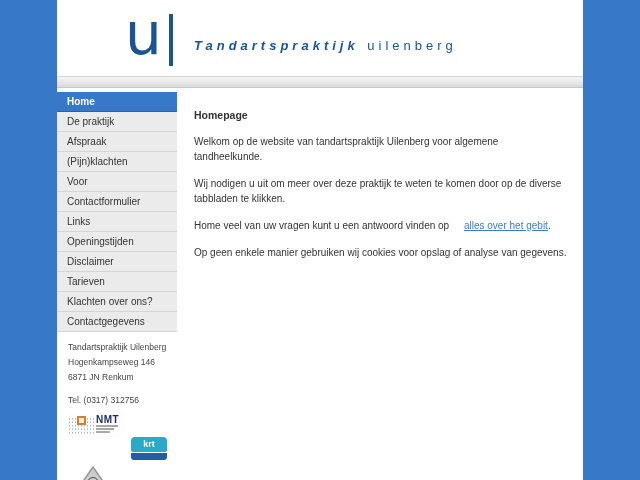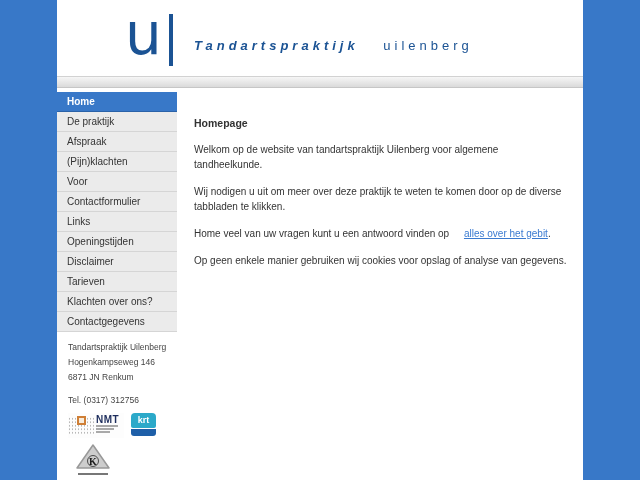--- a/index.html
+++ b/index.html
@@ -15,21 +15,21 @@
   }
   
   .header { position:relative; height:76px; background:#fff; }
   .logo-u {
     position:absolute; left:68px; top:5px;
     font-size:58px; line-height:58px; color:#1b5394;
     font-family:"DejaVu Sans", sans-serif;
   }
   .logo-bar { position:absolute; left:112px; top:14px; width:4px; height:52px; background:#1b5394; }
   .brand { position:absolute; left:137px; top:38px; white-space:nowrap; color:#1b5394; font-size:13px; letter-spacing:4px; }
-  .brand-first { font-style:italic; font-weight:bold; margin-right:17px; }
+  .brand-first { font-style:italic; font-weight:bold; margin-right:1px; }
   .brand-second { font-weight:normal; }
   .header-divider {
     height:12px;
     background:linear-gradient(#f6f6f6,#dadada);
     border-top:1px solid #d2d2d2; border-bottom:1px solid #c6c6c6;
   }
   
   .main { display:flex; padding-top:4px; }
   .sidebar { flex:0 0 120px; width:120px; }
   .nav-item {
@@ -55,33 +55,33 @@
   .nmt-square {
     position:absolute; left:9px; top:3px; width:9px; height:9px;
     border:2px solid #cf7f36; background:#f7ecdc;
   }
   .nmt-text { position:absolute; left:28px; top:1px; font-size:10px; font-weight:bold; color:#1d2d5c; letter-spacing:0.5px; }
   .nmt-l1,.nmt-l2,.nmt-l3 { position:absolute; left:28px; height:2px; background:#a9a9a9; }
   .nmt-l1 { top:12px; width:22px; }
   .nmt-l2 { top:15px; width:18px; }
   .nmt-l3 { top:18px; width:14px; }
   
-  .krt { width:25px; }
+  .krt { width:36px;margin-top:24px; }
   .krt-top {
     height:15px; background:#2ba9c9; border-radius:4px 4px 2px 2px;
     color:#fff; font-weight:bold; font-size:9px; line-height:14px; text-align:center;
   }
   .krt-bottom { height:7px; margin-top:1px; background:#1e5fa8; border-radius:0 0 3px 3px; }
   
   .kiwa-block { margin:6px 0 0 8px; width:40px; }
   .kiwa-caption-bar { width:30px; height:2px; background:#777; margin:1px 0 0 2px; }
   .iso-label { font-size:8.5px; color:#333; margin-top:3px; line-height:11px; }
   
   .content { flex:1; padding:5px 14px 0 17px; font-size:10px; color:#333; }
-  .content-title { font-weight:bold; font-size:10.5px; margin:20px 0 0; line-height:13px; }
+  .content-title { font-weight:bold; font-size:10.5px; margin:12px 0 0; line-height:13px; }
   .content p { margin:12px 0 0; line-height:15px; }
   .content a { color:#3a7ad0; text-decoration:underline; cursor:pointer;margin-left:12px; }
 </style>
 </head>
 <body>
 
 <div class="container">
 
   <div class="header">
     <span class="logo-u">u</span>

